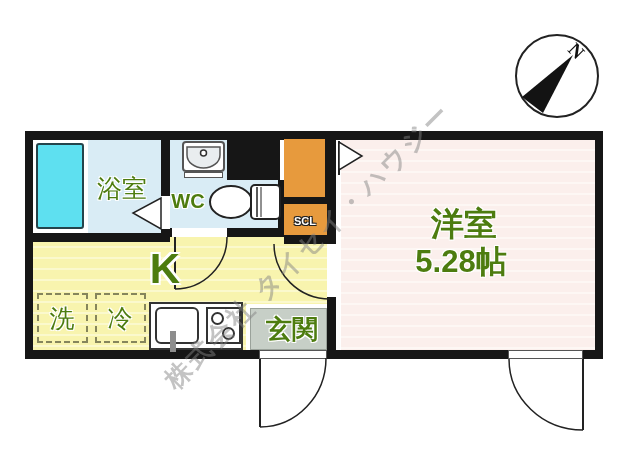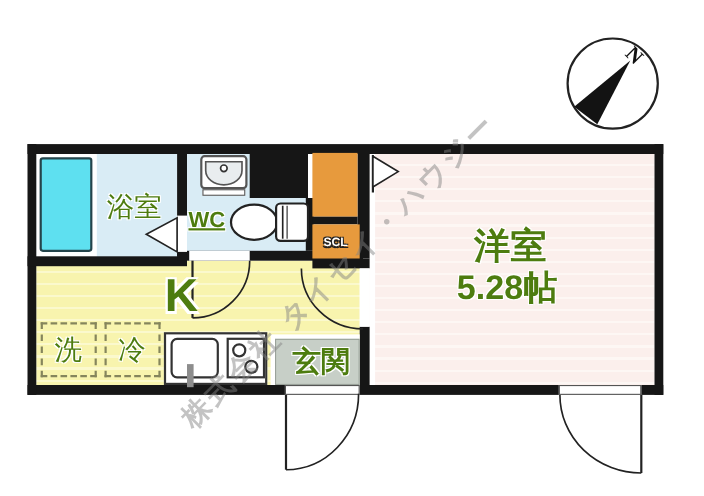--- a/index.html
+++ b/index.html
@@ -95,21 +95,21 @@
     <path d="M187,147 h33 v8 a16.5,13 0 0 1 -33,0 z" fill="#e9edef" stroke="#555" stroke-width="1.5"></path>
     <circle cx="203.5" cy="153" r="3" fill="#fff" stroke="#333" stroke-width="1.5"></circle>
 
     <circle cx="557" cy="76" r="41" fill="#fff" stroke="#222" stroke-width="2"></circle>
     <polygon points="573,55 522,97 543,113" fill="#131313"></polygon>
   </svg>
 
   <div id="watermark">株式会社 タイセイ・ハウジー</div>
 
   <div class="label" style="left:122px;top:188px;font-size:25px;">浴室</div>
-  <div class="label" style="left:188px;top:201px;font-size:20px;font-weight:700;text-decoration:underline;">WC</div>
+  <div class="label" style="left:188px;top:201px;font-size:20px;font-weight:700;">WC</div>
   <div class="label" style="left:305px;top:221px;font-size:11px;font-weight:700;color:#fff;text-shadow:-1px -1px 0 #222,1px -1px 0 #222,-1px 1px 0 #222,1px 1px 0 #222;">SCL</div>
   <div class="label" style="left:165px;top:269px;font-size:42px;font-weight:600;text-shadow:-2px -2px 0 #fff,2px -2px 0 #fff,-2px 2px 0 #fff,2px 2px 0 #fff;">K</div>
   <div class="label" style="left:62px;top:318px;font-size:25px;">洗</div>
   <div class="label" style="left:120px;top:318px;font-size:25px;">冷</div>
   <div class="label" style="left:464px;top:224px;font-size:33px;font-weight:700;">洋室</div>
   <div class="label" style="left:292px;top:329px;font-size:26px;font-weight:600;">玄関</div>
   <div class="label" style="left:461px;top:262px;font-size:31px;font-weight:700;">5.28帖</div>
   <div id="compass-n" class="label">N</div>
 
 </div>

